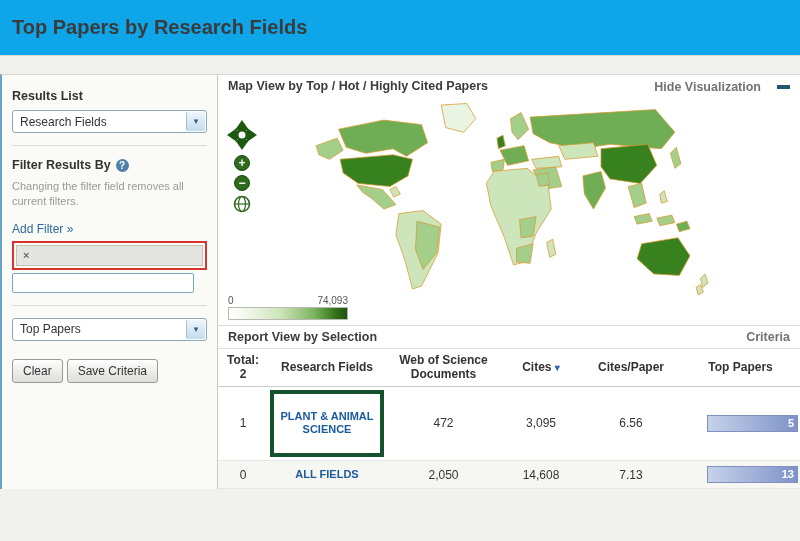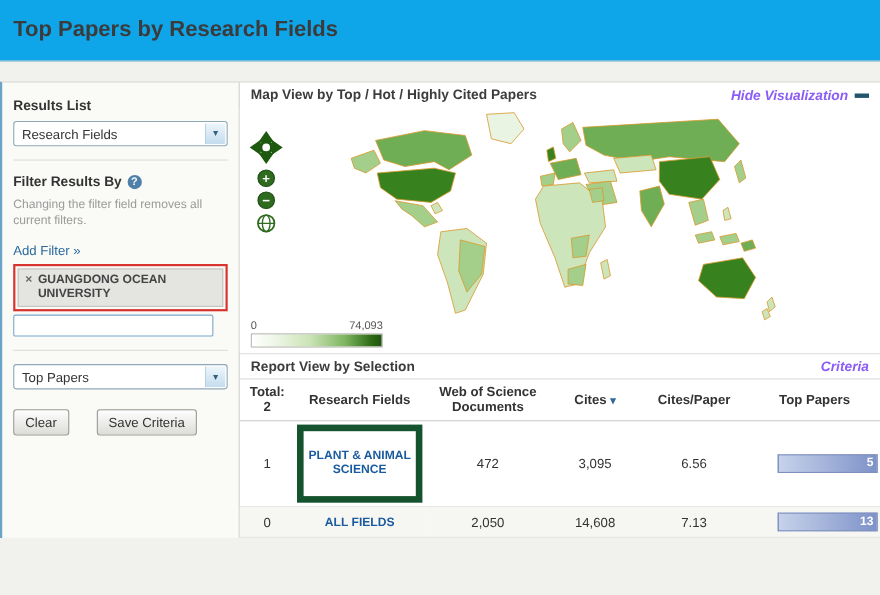--- a/index.html
+++ b/index.html
@@ -49,33 +49,33 @@
   .chip {
     background:#e4e4e1; border:1px solid #c2c2bd; padding:3px 6px;
     font-size:11px; color:#444; display:flex; gap:5px; align-items:flex-start;
   }
   .chip-x { color:#6b6b6b; font-weight:bold; cursor:pointer; line-height:1.2; }
   .chip-label { font-weight:bold; max-width:130px; line-height:1.25; }
   .filter-input {
     width:182px; height:20px; border:1px solid #7aa7c7; border-radius:2px;
     font-family:"Liberation Sans", sans-serif; font-size:12px; padding:0 4px; display:block;
   }
-  .btn-row { display:flex; gap:25px; margin-top:18px; }
+  .btn-row { display:flex; gap:4px; margin-top:18px; }
   .btn {
     border:1px solid #9a9a94; background:linear-gradient(#fefefe,#dcdcd8);
     padding:4px 10px; font-size:12px; color:#333; border-radius:3px; cursor:pointer;
     font-family:"Liberation Sans", sans-serif;
   }
 
   
   .main { flex:1; background:#fff; border-top:1px solid #d6d6d2; display:flex; flex-direction:column; min-width:0; }
   .panel-bar { display:flex; justify-content:space-between; padding:4px 10px; }
   .map-bar { height:30px; }
   .panel-title { font-weight:bold; font-size:12.5px; color:#3c3c3c; }
-  .blue-link { color:#8b5cf6; font-weight:bold; font-size:12.5px; text-decoration:none; cursor:pointer; display:flex; align-items:center; gap:6px;font-style:italic; }
+  .blue-link { color:#737373; font-weight:bold; font-size:12.5px; text-decoration:none; cursor:pointer; display:flex; align-items:center; gap:16px; }
   .minimize-glyph { width:13px; height:4px; background:#23556f; display:inline-block; }
 
   .map-area { position:relative; height:320px; background:#fff; }
   .map-area svg.world { position:absolute; left:0; top:0; width:100%; height:100%; }
 
   .map-controls { position:absolute; left:8px; top:20px; display:flex; flex-direction:column; align-items:center; gap:4px; }
   .zoom-btn {
     width:16px; height:16px; border-radius:50%; background:#2e6b1e; color:#fff;
     font-size:12px; font-weight:bold; text-align:center; line-height:14px; cursor:pointer;
     border:1px solid #1d4a12;
@@ -90,21 +90,21 @@
   .report-bar { height:28px; border-top:1px solid #dddddad; border-top:1px solid #ddddda; border-bottom:1px solid #ddddda; }
 
   
   table.report { width:100%; border-collapse:collapse; table-layout:fixed; font-size:12px; }
   table.report th { font-weight:bold; color:#333; text-align:center; vertical-align:middle; padding:4px 2px; height:34px; line-height:1.2; border-bottom:1px solid #ccccc7; }
   table.report td { text-align:center; vertical-align:middle; padding:3px 2px; height:28px; border-bottom:1px solid #e6e6e2; }
   .th-cites { color:#2c6a9e; cursor:pointer; }
   .sort-glyph { font-size:10px; color:#2c6a9e; }
   tr.row-alt { background:#f6f6f3; }
   .field-link { color:#1a5a9e; font-weight:bold; font-size:11px; text-decoration:none; cursor:pointer; line-height:1.25; display:inline-block; }
-  .field-redbox { border:6px solid #14532d; padding:16px 4px; display:inline-block; }
+  .field-redbox { border:4px solid #14532d; padding:16px 4px; display:inline-block; }
   td.field-cell { text-align:left; padding-left:10px; }
   .bar-wrap { padding-right:0; }
   .tp-bar {
     position:relative; height:17px; margin-left:24px;
     background:linear-gradient(to right,#c7d2ea,#7d92c8);
     border:1px solid #8091bf;
   }
   .tp-val { position:absolute; right:3px; top:1px; color:#fff; font-size:11px; font-weight:bold; }
 </style>
 </head>
@@ -130,21 +130,20 @@
       <span>Filter Results By</span>
       <span class="help-badge">?</span>
     </div>
     <div class="note">Changing the filter field removes all current filters.</div>
 
     <a class="add-filter">Add Filter »</a>
 
     <div class="red-box">
       <div class="chip">
         <span class="chip-x">×</span>
-        <span class="chip-label">GUANGDONG OCEAN UNIVERSITY</span>
       </div>
     </div>
     <input class="filter-input" type="text" value="" style="">
 
     <hr class="side-sep">
 
     <div class="selectbox">
       <span>Top Papers</span>
       <span class="arrow-btn">▼</span>
     </div>

